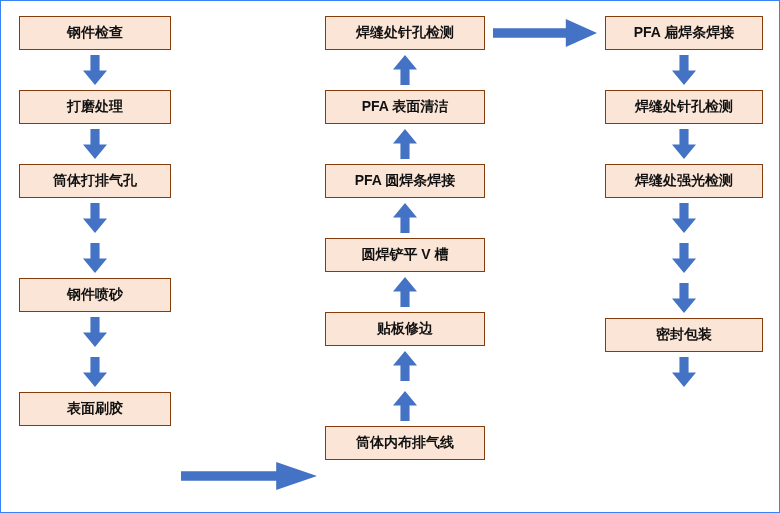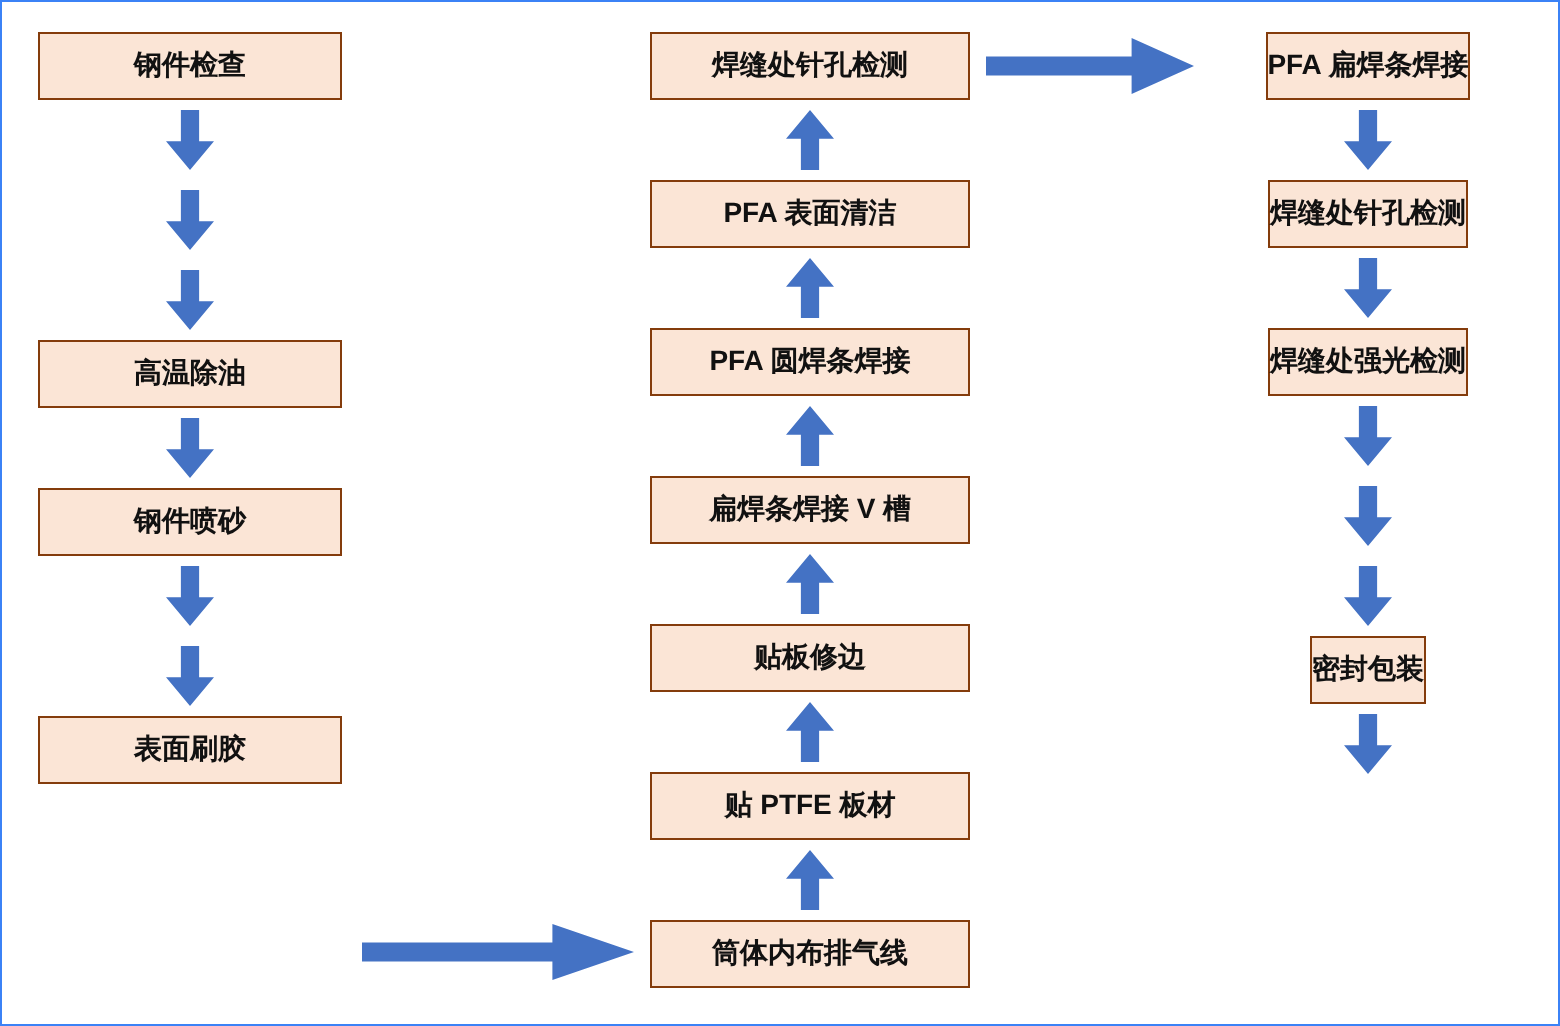--- a/index.html
+++ b/index.html
@@ -23,21 +23,21 @@
     overflow: hidden;
   }
   .col {
     position: absolute;
     top: 15px;
     display: flex;
     flex-direction: column;
   }
   .col-1 { left: 18px;  width: 152px; }
   .col-2 { left: 324px; width: 160px; }
-  .col-3 { left: 604px; width: 158px; align-items: center; }
+  .col-3 { left: 604px; width: 158px; }
 
   .box {
     height: 34px;
     background: var(--box-fill);
     border: 1px solid var(--box-border);
     display: flex;
     align-items: center;
     justify-content: center;
     font-size: 14px;
     font-weight: bold;
@@ -82,27 +82,28 @@
 </head>
 <body>
 
 <div class="canvas">
 
   <div class="col col-1">
     <div class="box">钢件检查</div>
     <div class="arrow-slot">
         <div class="arrow-v arrow-down"></div>
       </div>
+    <div class="box">打磨处理</div>
     <div class="arrow-slot">
         <div class="arrow-v arrow-down"></div>
       </div>
+    <div class="box">筒体打排气孔</div>
     <div class="arrow-slot">
         <div class="arrow-v arrow-down"></div>
       </div>
-    <div class="box">高温除油</div>
     <div class="arrow-slot">
         <div class="arrow-v arrow-down"></div>
       </div>
     <div class="box">钢件喷砂</div>
     <div class="arrow-slot">
         <div class="arrow-v arrow-down"></div>
       </div>
     <div class="arrow-slot">
         <div class="arrow-v arrow-down"></div>
       </div>
@@ -115,29 +116,28 @@
         <div class="arrow-v arrow-up"></div>
       </div>
     <div class="box">PFA 表面清洁</div>
     <div class="arrow-slot">
         <div class="arrow-v arrow-up"></div>
       </div>
     <div class="box">PFA 圆焊条焊接</div>
     <div class="arrow-slot">
         <div class="arrow-v arrow-up"></div>
       </div>
-    <div class="box">扁焊条焊接 V 槽</div>
+    <div class="box">圆焊铲平 V 槽</div>
     <div class="arrow-slot">
         <div class="arrow-v arrow-up"></div>
       </div>
     <div class="box">贴板修边</div>
     <div class="arrow-slot">
         <div class="arrow-v arrow-up"></div>
       </div>
-    <div class="box">贴 PTFE 板材</div>
     <div class="arrow-slot">
         <div class="arrow-v arrow-up"></div>
       </div>
     <div class="box">筒体内布排气线</div>
   </div>
 
   <div class="col col-3">
     <div class="box">PFA 扁焊条焊接</div>
     <div class="arrow-slot">
         <div class="arrow-v arrow-down"></div>

